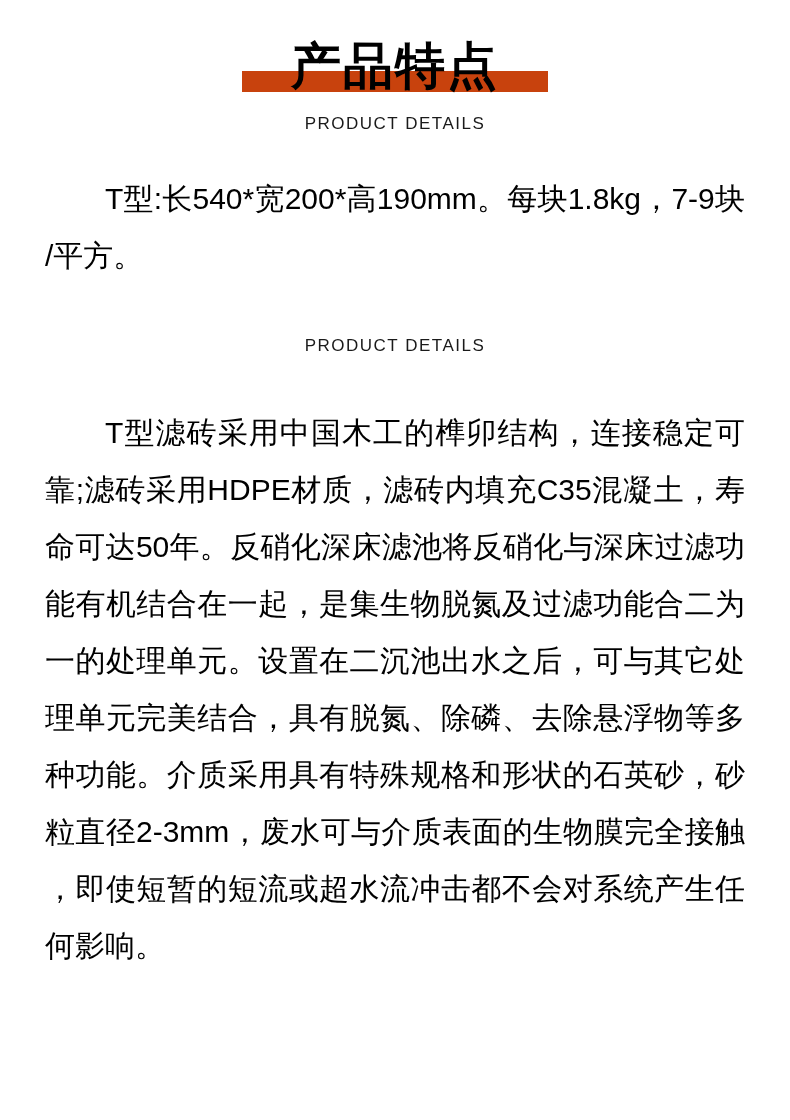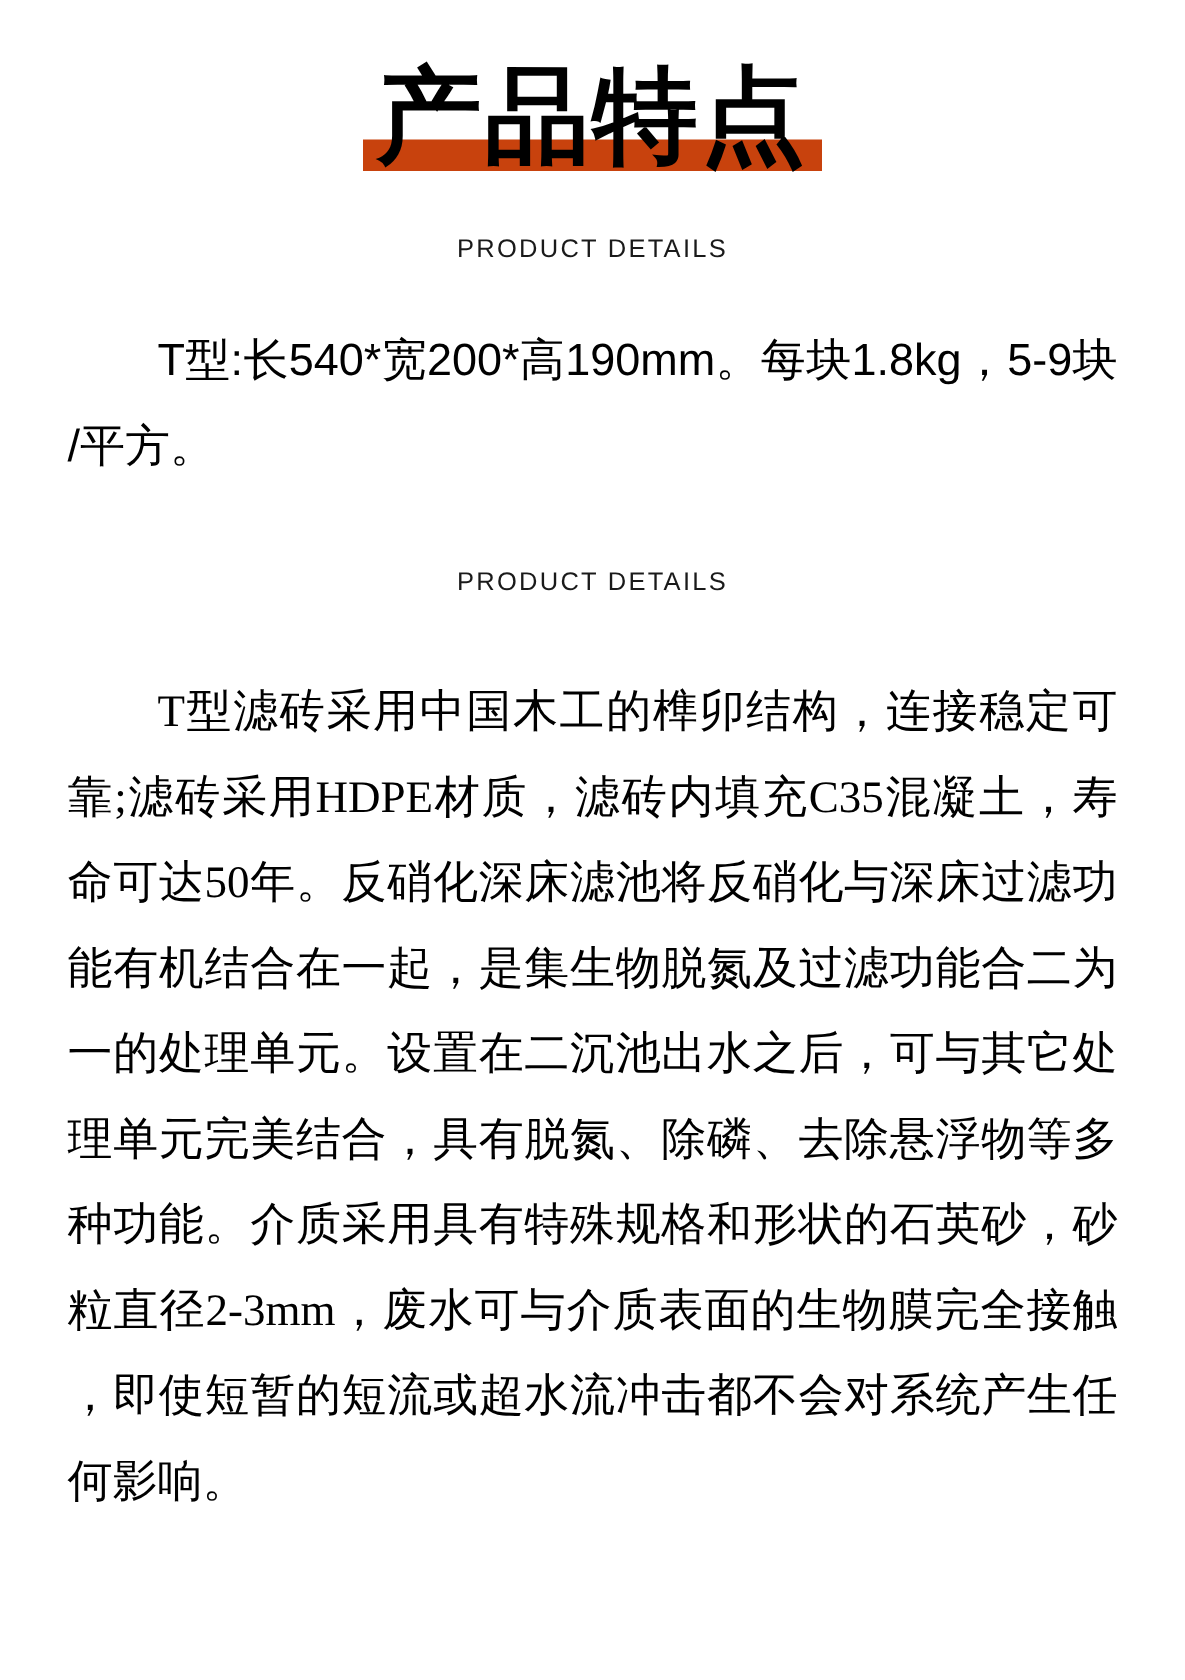--- a/index.html
+++ b/index.html
@@ -31,30 +31,30 @@
     left: 0;
     right: 0;
     bottom: 2px;
     height: 21px;
     background: #c8420d;
     z-index: 0;
   }
   .section-header .title {
     position: relative;
     z-index: 1;
-    font-size: 70px;
+    font-size: 50px;
     font-weight: 700;
     line-height: 1.12;
     letter-spacing: 2px;
     white-space: nowrap;
     color: #000000;
   }
 
   .section-subtitle {
-    margin-top: 40px;
+    margin-top: 20px;
     text-align: center;
     font-size: 17px;
     letter-spacing: 1.5px;
     color: #1a1a1a;
     font-weight: 400;
   }
 
   .section-body {
     margin: 36px 45px 0 45px;
     font-size: 30px;
@@ -62,34 +62,34 @@
     text-align: justify;
     text-indent: 2em;
     color: #000000;
     word-break: break-all;
     line-break: anywhere;
   }
 
   .features-body { margin-top: 36px; }
 
   .intro-section { margin-top: 52px; }
-  .intro-body { margin-top: 48px; font-family: Liberation Serif, serif; }
+  .intro-body { margin-top: 48px; }
 </style>
 </head>
 <body>
 
 <div class="page">
 
   <div class="features-section">
     <div class="section-header">
       <div class="bar"></div>
       <div class="title">产品特点</div>
     </div>
     <div class="section-subtitle">PRODUCT DETAILS</div>
-    <p class="section-body features-body">T型:长540*宽200*高190mm。每块1.8kg，5-9块/平方。</p>
+    <p class="section-body features-body">T型:长540*宽200*高190mm。每块1.8kg，7-9块/平方。</p>
   </div>
 
   <div class="intro-section">
     <div class="section-subtitle">PRODUCT DETAILS</div>
     <p class="section-body intro-body">T型滤砖采用中国木工的榫卯结构，连接稳定可靠;滤砖采用HDPE材质，滤砖内填充C35混凝土，寿命可达50年。反硝化深床滤池将反硝化与深床过滤功能有机结合在一起，是集生物脱氮及过滤功能合二为一的处理单元。设置在二沉池出水之后，可与其它处理单元完美结合，具有脱氮、除磷、去除悬浮物等多种功能。介质采用具有特殊规格和形状的石英砂，砂粒直径2-3mm，废水可与介质表面的生物膜完全接触，即使短暂的短流或超水流冲击都不会对系统产生任何影响。</p>
   </div>
 
 </div>
 
 </body></html>

